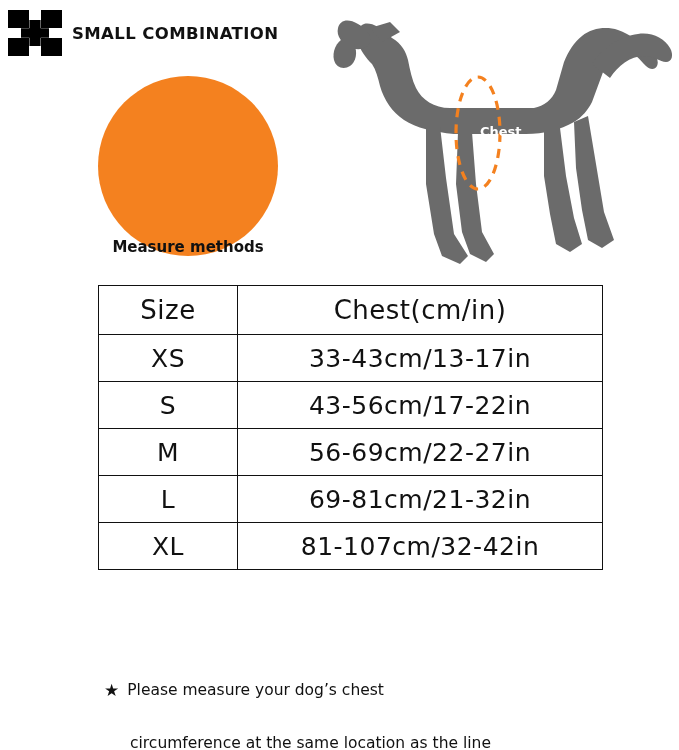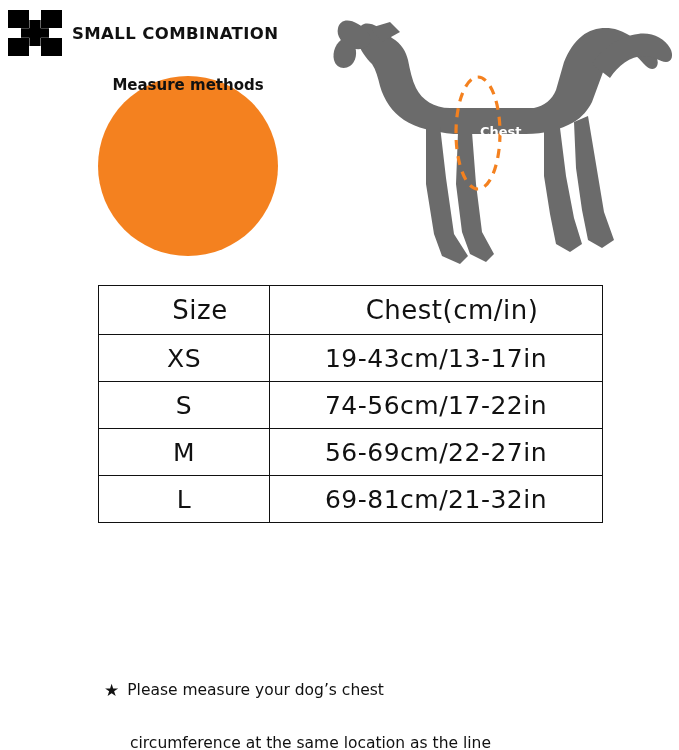--- a/index.html
+++ b/index.html
@@ -64,21 +64,21 @@
   
   .measure-circle {
     position: absolute;
     left: 98px;
     top: 76px;
     width: 180px;
     height: 180px;
     border-radius: 50%;
     background: #F4811F;
     display: flex;
-    align-items: flex-start;
+    align-items: flex-end;
     justify-content: center;
   }
   .measure-circle span {
     font-family: "DejaVu Sans", sans-serif;
     font-weight: bold;
     font-size: 15px;
     color: #111;
     text-align: center;
     line-height: 1.2;
   }
@@ -119,21 +119,20 @@
     color: #111;
     padding: 0;
     height: 46px;
     vertical-align: middle;
   }
   .size-table .col-size { width: 138px; }
   .size-table thead td {
     font-size: 26px;
     height: 48px;
     letter-spacing: 0.5px;
-    padding-left: 32px;
   }
   .size-table tbody td {
     font-size: 25px;
     letter-spacing: 0.5px;
   }
 
   
   .note {
     position: absolute;
     left: 104px;
@@ -227,33 +226,37 @@
   <table class="size-table">
     <thead>
       <tr>
         <td class="col-size">Size</td>
         <td>Chest(cm/in)</td>
       </tr>
     </thead>
     <tbody>
       <tr>
         <td class="col-size">XS</td>
-        <td>19-43cm/13-17in</td>
+        <td>33-43cm/13-17in</td>
       </tr>
       <tr>
         <td class="col-size">S</td>
-        <td>74-56cm/17-22in</td>
+        <td>43-56cm/17-22in</td>
       </tr>
       <tr>
         <td class="col-size">M</td>
         <td>56-69cm/22-27in</td>
       </tr>
       <tr>
         <td class="col-size">L</td>
         <td>69-81cm/21-32in</td>
+      </tr>
+      <tr>
+        <td class="col-size">XL</td>
+        <td>81-107cm/32-42in</td>
       </tr>
     </tbody>
   </table>
 
   <div class="note">
     <div class="note-line">
       <span class="note-star">★</span>
       <span>Please measure your dog’s chest</span>
     </div>
     <div class="note-line note-indent">

